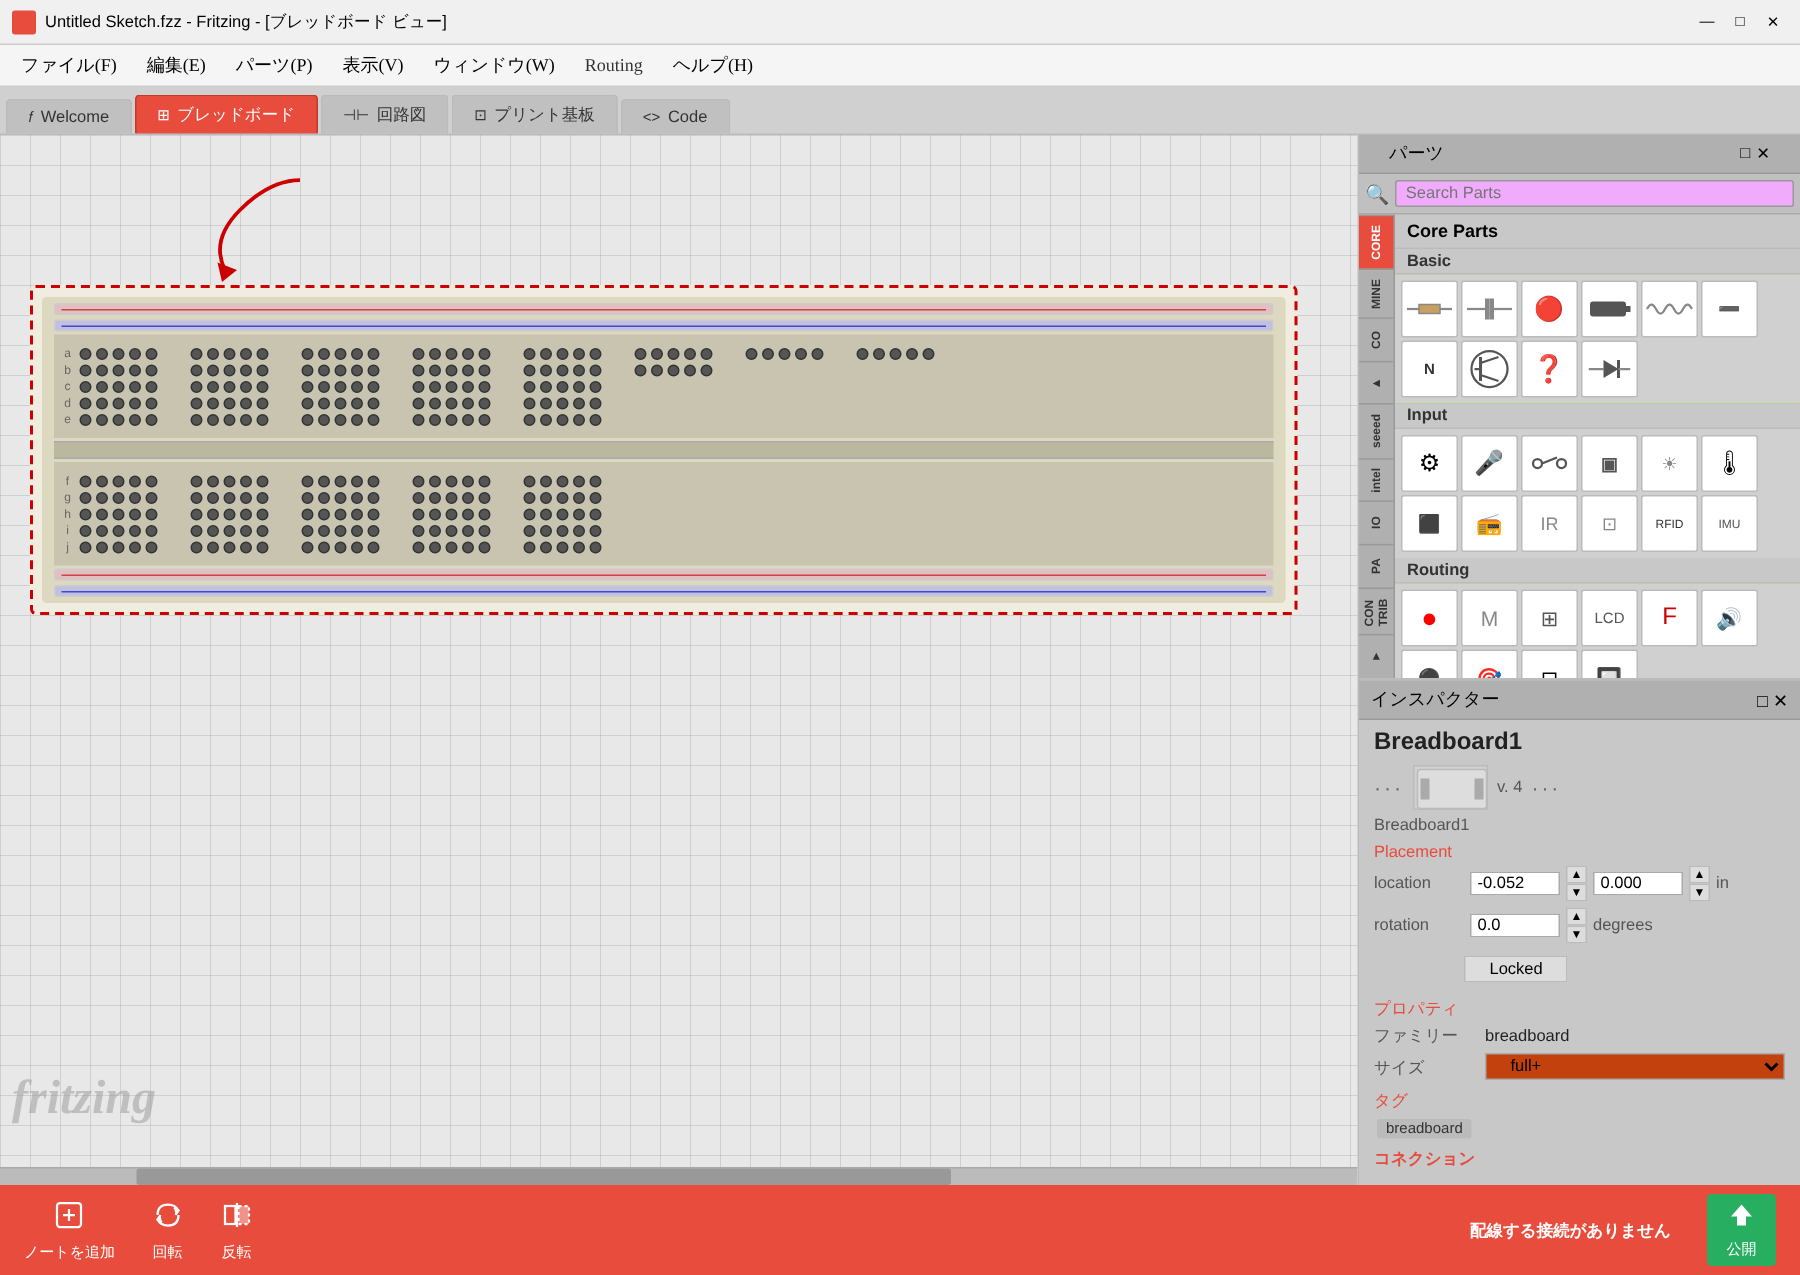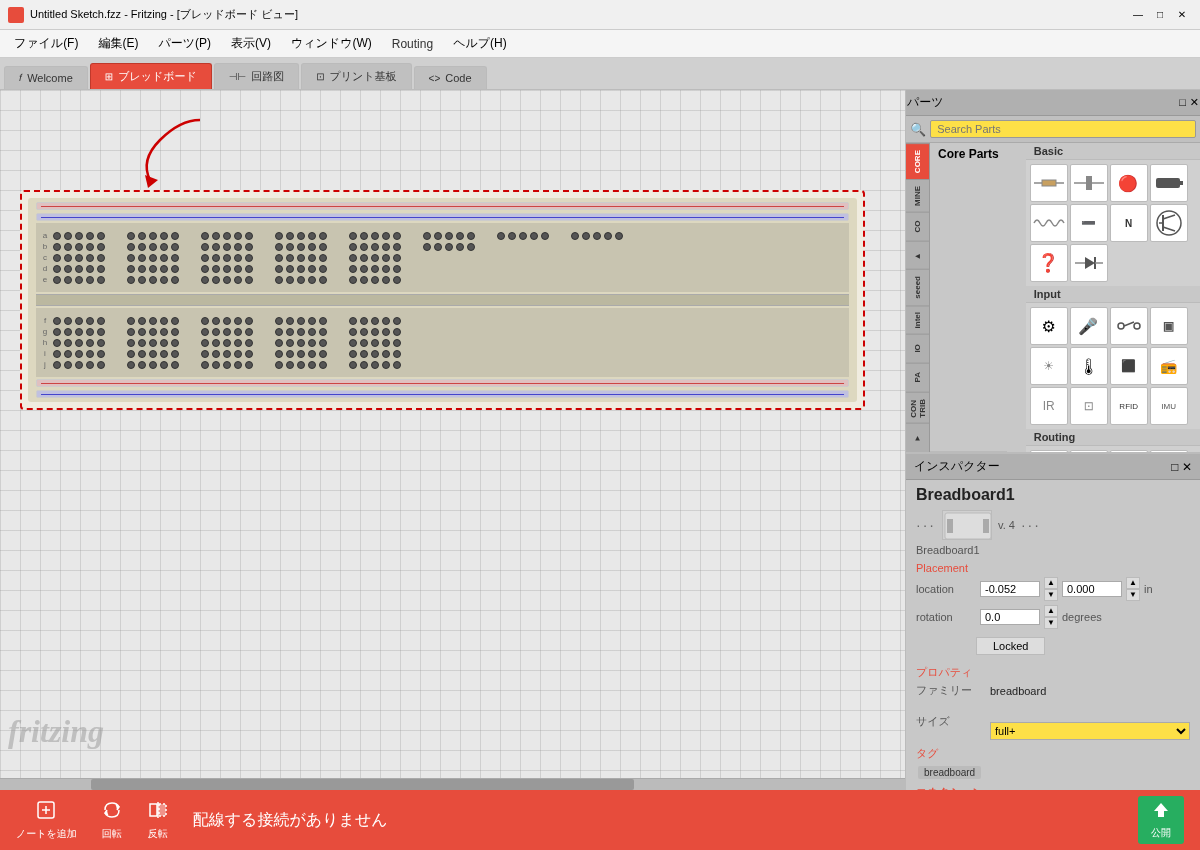--- a/index.html
+++ b/index.html
@@ -31,20 +31,21 @@
       display: flex;
       align-items: center;
       padding: 0 4px;
       border-bottom: 1px solid #ccc;
     }
     #menubar .menu-item {
       padding: 4px 10px;
       cursor: pointer;
       font-size: 12px;
       border-radius: 2px;
+      font-family: Liberation Serif, serif;
     }
     #menubar .menu-item.routing { color: #333; font-weight: 500; }
 
     
     #tabs {
       height: 32px;
       background: #d0d0d0;
       display: flex;
       align-items: flex-end;
       padding: 0 4px;
@@ -200,41 +201,41 @@
 
     
     #parts-panel {
       height: 52%;
       display: flex;
       flex-direction: column;
       border-bottom: 2px solid #bbb;
     }
     #parts-header {
       background: #b0b0b0;
-      padding: 4px 1px;
+      padding: 4px 20px;
       display: flex;
       align-items: center;
       justify-content: space-between;
       border-bottom: 1px solid #999;
     }
     #parts-header .panel-controls { display: flex; gap: 4px; font-size: 11px; }
 
     #parts-search {
       display: flex;
       align-items: center;
       padding: 4px;
       background: #c0c0c0;
       border-bottom: 1px solid #aaa;
       gap: 4px;
     }
     #parts-search input {
       flex: 1;
       padding: 2px 6px;
       border: 1px solid #999;
-      background: #fde047;
+      background: #f0abfc;
       font-size: 11px;
       border-radius: 2px;
     }
 
     #parts-category-header {
       background: #c8c8c8;
       padding: 4px 8px;
       font-size: 12px;
       font-weight: 600;
       border-bottom: 1px solid #bbb;
@@ -268,23 +269,22 @@
       border-radius: 2px;
       display: flex;
       align-items: center;
       justify-content: center;
       cursor: pointer;
       font-size: 18px;
     }
     #parts-panel-main {
       flex: 1;
       display: flex;
-      flex-direction: row;
+      flex-direction: column;
       overflow: hidden;
-      gap: 19px;
     }
 
     
     #inspector-panel {
       height: 48%;
       display: flex;
       flex-direction: column;
       background: #c8c8c8;
     }
     #inspector-header {
@@ -367,25 +367,24 @@
       padding: 2px 16px;
       font-size: 11px;
       cursor: pointer;
       margin: 4px 0 4px 60px;
     }
 
     .insp-prop-label { width: 70px; color: #555; font-size: 11px; flex-shrink: 0; }
     .insp-prop-value { font-size: 11px; color: #222; }
     .insp-select {
       flex: 1;
-      padding: 1px 0;
+      padding: 1px 12px;
       border: 1px solid #aaa;
-      background: #fde047;
+      background: #c2410c;
       font-size: 11px;
-      margin-top: 20px;
     }
 
     .insp-tag {
       background: #bbb;
       padding: 1px 6px;
       border-radius: 2px;
       font-size: 10px;
       color: #333;
       margin: 2px;
       display: inline-block;
@@ -1128,21 +1127,21 @@
       <span class="btn-icon">
         <svg width="22" height="22" viewBox="0 0 22 22" fill="none" stroke="white" stroke-width="1.5">
             <rect x="3" y="5" width="7" height="12" fill="none" stroke="white"></rect>
             <rect x="12" y="5" width="7" height="12" fill="rgba(255,255,255,0.4)" stroke="white" stroke-dasharray="2"></rect>
             <line x1="11" y1="3" x2="11" y2="19" stroke="white" stroke-width="1.5"></line>
           </svg>
       </span>
       <span>反転</span>
     </div>
 
-    <div style="flex:1; text-align:left; color:white; font-size:16px;">配線する接続がありません</div>
+    <div style="flex:1; text-align:right; color:white; font-size:11px;font-weight:bold;">配線する接続がありません</div>
 
     <button id="publish-btn">
       <span class="pub-icon">
         <svg width="22" height="18" viewBox="0 0 22 18" fill="white">
             <path d="M11 2 L18 10 L14 10 L14 16 L8 16 L8 10 L4 10 Z"></path>
           </svg>
       </span>
       <span>公開</span>
     </button>
   </div>

